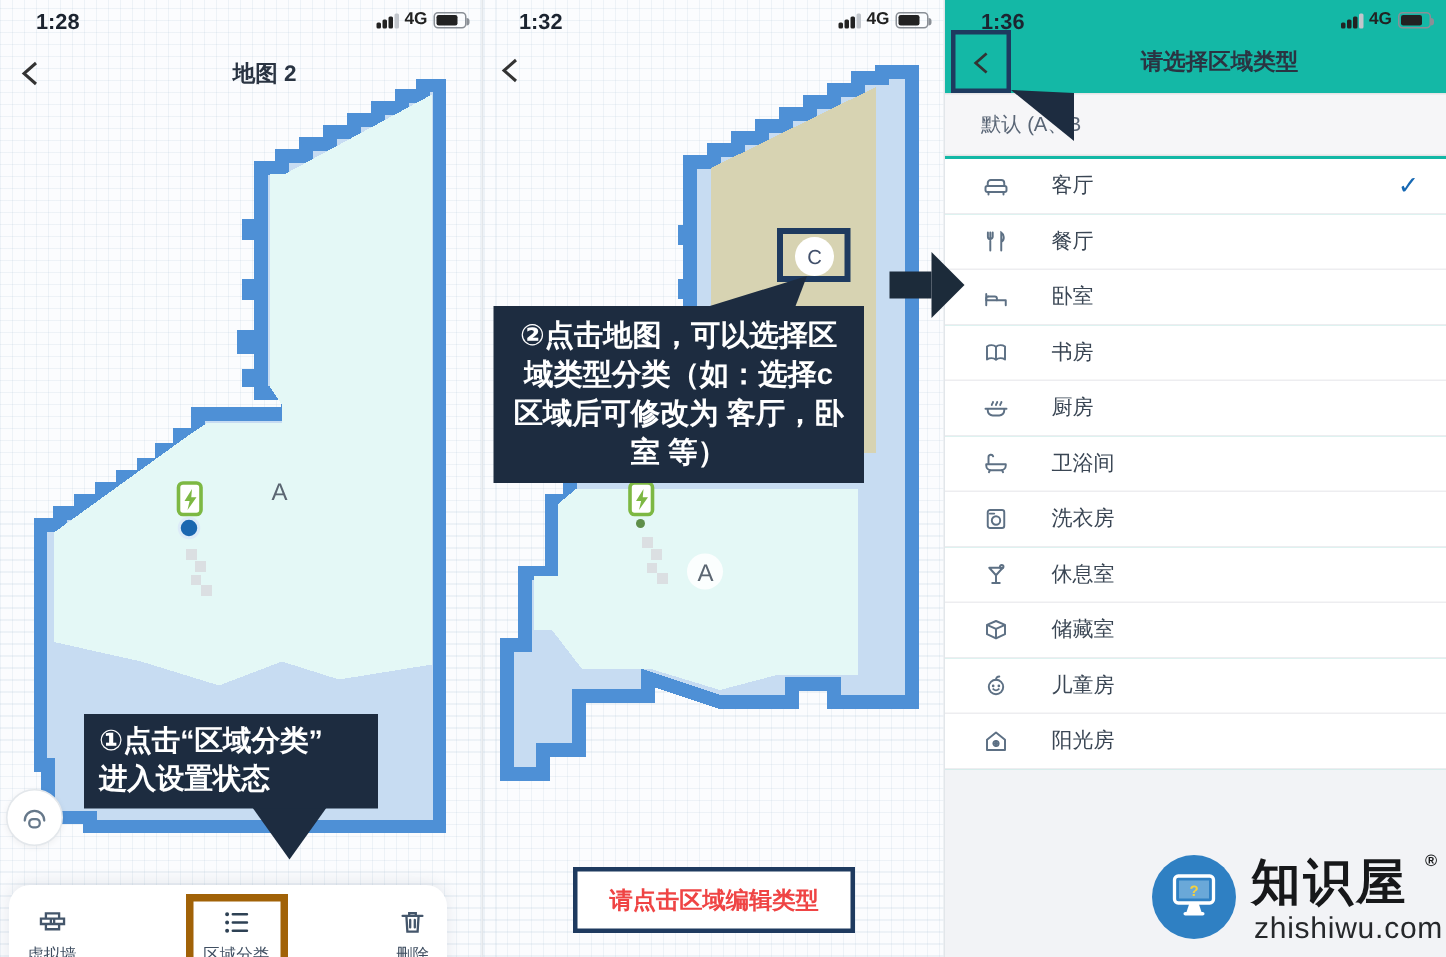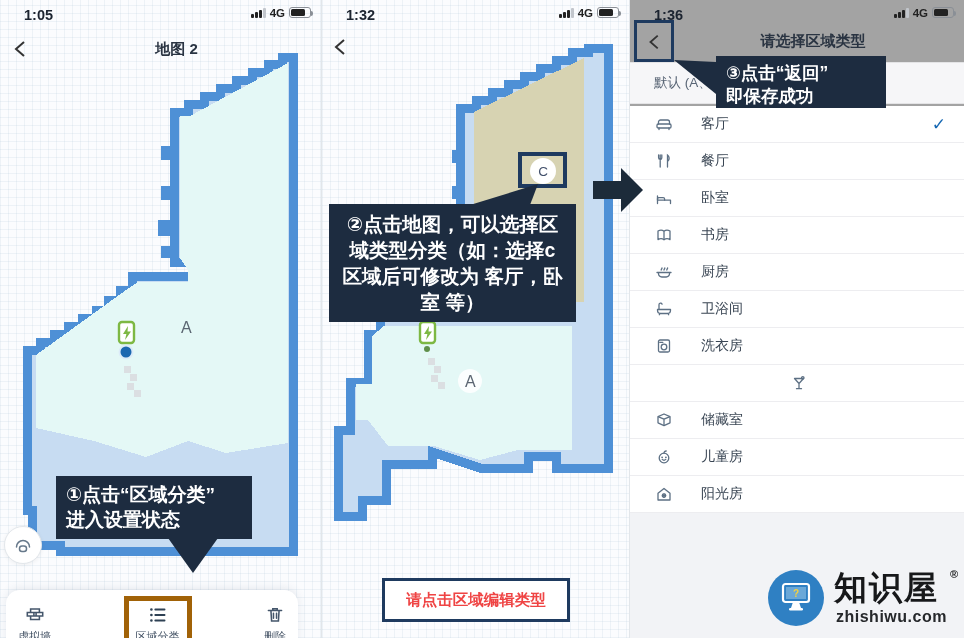--- a/index.html
+++ b/index.html
@@ -3,29 +3,29 @@
 <meta charset="utf-8">
 <style>
   html,body{margin:0;padding:0;background:#ffffff;}
   *{box-sizing:border-box;}
   body{font-family:"Liberation Sans","DejaVu Sans",sans-serif;-webkit-font-smoothing:antialiased;}
   #stage{position:relative;width:964px;height:638px;overflow:hidden;background:#fff;}
 
   .screen{position:absolute;top:0;height:638px;}
   #screen1{left:0;width:322px;border-right:1px solid #e2e6ea;}
   #screen2{left:322px;width:308px;border-right:1px solid #e2e6ea;}
-  #screen3{left:630px;width:334px;background:#a3a3a3;}
+  #screen3{left:630px;width:334px;background:#14b8a6;}
   .gridbg{background-color:#fbfcfe;background-image:
     repeating-linear-gradient(0deg, rgba(165,190,210,.16) 0 1px, transparent 1px 8px),
     repeating-linear-gradient(90deg, rgba(165,190,210,.16) 0 1px, transparent 1px 8px);}
 
   
   .statusbar{position:absolute;top:4px;left:0;right:0;height:22px;}
   .sb-time{position:absolute;left:24px;top:3px;font-size:14.5px;font-weight:700;color:#1c2430;}
-  .sb-right{position:absolute;right:10px;top:3px;display:flex;align-items:flex-start;gap:4px;}
+  .sb-right{position:absolute;right:10px;top:3px;display:flex;align-items:flex-end;gap:4px;}
   .sb-bars{display:flex;align-items:flex-end;gap:1.5px;height:11px;}
   .sb-bars i{display:block;width:2.5px;background:#222;border-radius:1px;}
   .sb-bars i:nth-child(1){height:4px}.sb-bars i:nth-child(2){height:6px}
   .sb-bars i:nth-child(3){height:8px}.sb-bars i:nth-child(4){height:10px;background:#c2c6cc}
   .sb-4g{font-size:11.5px;font-weight:600;color:#222;}
   .sb-batt{position:relative;width:22px;height:11px;border:1px solid #8a8f96;border-radius:3px;}
   .sb-batt i{position:absolute;left:1px;top:1px;bottom:1px;width:70%;background:#222;border-radius:1.5px;}
   .sb-batt:after{content:"";position:absolute;right:-3px;top:3px;width:2px;height:5px;background:#8a8f96;border-radius:0 2px 2px 0;}
 
   .navtitle{position:absolute;top:40px;left:0;right:0;text-align:center;font-size:15px;font-weight:700;color:#2a3442;padding-left:32px;}
@@ -74,32 +74,32 @@
   .room-row .rlabel{font-size:14px;color:#3a4654;margin-left:24px;flex:1;}
   .room-row .rcheck{font-size:17px;font-weight:700;color:#1668b3;}
   #s3footer{position:absolute;left:0;top:513px;width:334px;height:125px;background:#f2f3f6;}
 
   
   #watermark{position:absolute;left:762px;top:566px;width:200px;height:66px;z-index:40;}
   #wm-circ{position:absolute;left:6px;top:4px;width:56px;height:56px;border-radius:50%;background:#2f80c3;}
   #wm-brand{position:absolute;left:72px;top:0px;font-family:"DejaVu Serif","Liberation Serif",serif;
     font-weight:700;font-size:33px;color:#17181a;letter-spacing:2px;}
   #wm-reg{position:absolute;left:188px;top:2px;font-size:11px;color:#17181a;font-weight:700;}
-  #wm-site{position:absolute;left:74px;top:42px;font-size:16px;font-weight:700;color:#26282b;letter-spacing:.5px;}
+  #wm-site{position:absolute;left:74px;top:42px;font-size:20px;font-weight:400;color:#26282b;letter-spacing:.5px;}
   #wm-circ svg{display:block;margin:10px auto 0;}
   svg{overflow:visible}
 </style>
 </head>
 <body>
 
 <div id="stage">
 
   <div id="screen1" class="screen gridbg">
     <div class="statusbar">
-      <span class="sb-time">1:05</span>
+      <span class="sb-time">1:28</span>
       <span class="sb-right">
         <span class="sb-bars">
             <i></i>
             <i></i>
             <i></i>
             <i></i>
           </span>
         <span class="sb-4g">4G</span>
         <span class="sb-batt">
             <i></i>
@@ -257,24 +257,20 @@
         <svg width="20" height="20" viewBox="0 0 22 22">
             <polyline points="14,4 6,11 14,18" fill="none" stroke="#333" stroke-width="2"></polyline>
           </svg>
       </div>
     </div>
 
     <div class="defaultrow">
       <span>默认 (A、B</span>
     </div>
 
-    <div id="callout3" class="callout">
-      <div class="cl">③点击“返回”</div>
-      <div class="cl">即保存成功</div>
-    </div>
     <svg class="tail" style="left:40px;top:52px;" width="50" height="46">
       <polygon points="46,10 46,42 4,8" fill="#1d2c40"></polygon>
     </svg>
 
     <div id="roomlist">
       <div class="room-row">
         <span class="ric">
           <svg width="18" height="18" viewBox="0 0 18 18" fill="none" stroke="#5d7084" stroke-width="1.3" stroke-linecap="round" stroke-linejoin="round">
               <path d="M3.5 9V7a2 2 0 012-2h7a2 2 0 012 2v2"></path>
               <rect x="2" y="9" width="14" height="4" rx="1.2"></rect>
@@ -346,20 +342,21 @@
         <span class="rlabel">洗衣房</span>
         <span class="rcheck"></span>
       </div>
       <div class="room-row">
         <span class="ric">
           <svg width="18" height="18" viewBox="0 0 18 18" fill="none" stroke="#5d7084" stroke-width="1.3" stroke-linecap="round" stroke-linejoin="round">
               <path d="M4.5 4.5h9L9 9.5zM9 9.5V14M6.5 14.7h5"></path>
               <circle cx="12.8" cy="3.8" r="1.2"></circle>
             </svg>
         </span>
+        <span class="rlabel">休息室</span>
         <span class="rcheck"></span>
       </div>
       <div class="room-row">
         <span class="ric">
           <svg width="18" height="18" viewBox="0 0 18 18" fill="none" stroke="#5d7084" stroke-width="1.3" stroke-linejoin="round">
               <path d="M9 3l6 2.6v6.2L9 14.6 3 11.8V5.6z"></path>
               <path d="M3 5.6l6 2.6 6-2.6M9 8.2v6.4"></path>
             </svg>
         </span>
         <span class="rlabel">储藏室</span>

